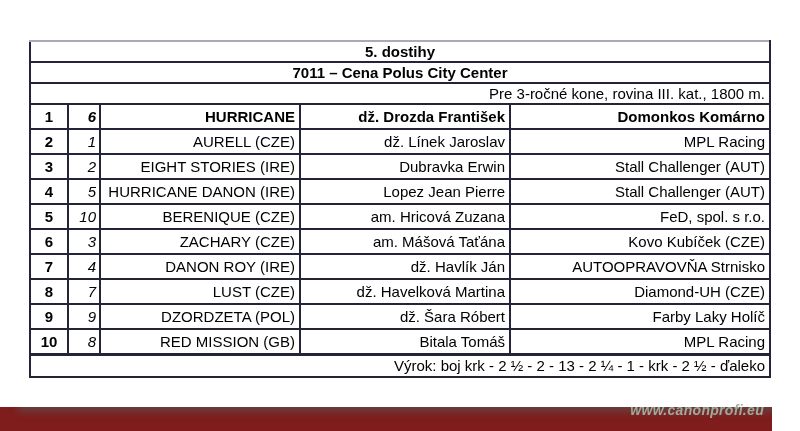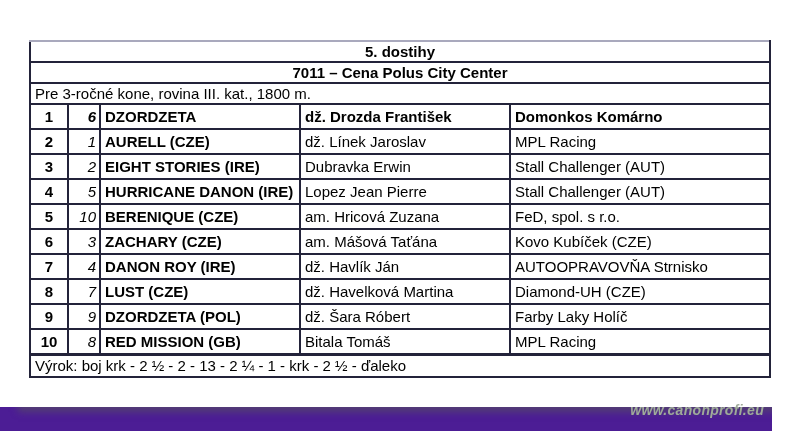--- a/index.html
+++ b/index.html
@@ -6,21 +6,21 @@
     margin: 0;
     padding: 0;
     background: #ffffff;
     font-family: "Liberation Sans", sans-serif;
   }
   .viewport {
     position: relative;
     width: 772px;
     height: 431px;
     overflow: hidden;
-    background: #4c1d95;
+    background: #7f1d1d;
   }
   
   .page {
     position: absolute;
     left: 0;
     top: 0;
     width: 784px;
     height: 407px;
     background: #ffffff;
     box-shadow: 14px 9px 7px -4px rgba(90, 90, 90, 0.55);
@@ -36,20 +36,21 @@
     font-size: 15px;
   }
   table.race-table td {
     border: 2px solid #23233a;
     padding: 0 4px;
     height: 23px;
     line-height: 23px;
     white-space: nowrap;
     overflow: hidden;
     box-sizing: content-box;
+    text-align: right;
   }
   tr.title-row td, tr.subtitle-row td {
     text-align: center;
     font-weight: bold;
     height: 19px;
     line-height: 19px;
     border-top-color: #a9a9bd;
   }
   tr.subtitle-row td { border-top-color: #23233a; }
   tr.conditions-row td {
@@ -59,21 +60,21 @@
   tr.result-row td.place-cell {
     text-align: center;
     font-weight: bold;
     font-size: 15px;
   }
   tr.result-row td.num-cell {
     text-align: right;
     font-style: italic;
     padding-right: 3px;
   }
-  tr.result-row td.horse-cell { font-weight: bold; }
+  tr.result-row td.horse-cell { font-weight: normal; }
   tr.result-row.winner td { font-weight: bold; }
   tr.verdict-row td {
     height: 20px;
     line-height: 20px;
     border-top-width: 3px;
   }
   .watermark {
     position: absolute;
     right: 8px;
     top: 402px;
@@ -104,21 +105,21 @@
         <tr class="subtitle-row">
           <td colspan="5">7011 – Cena Polus City Center</td>
         </tr>
         <tr class="conditions-row">
           <td colspan="5">Pre 3-ročné kone, rovina III. kat., 1800 m.</td>
         </tr>
 
         <tr class="result-row winner">
     <td class="place-cell">1</td>
     <td class="num-cell">6</td>
-    <td class="horse-cell">DZORDZETA</td>
+    <td class="horse-cell">HURRICANE</td>
     <td class="jockey-cell">dž. Drozda František</td>
     <td class="owner-cell">Domonkos Komárno</td>
   </tr>
           <tr class="result-row">
     <td class="place-cell">2</td>
     <td class="num-cell">1</td>
     <td class="horse-cell">AURELL (CZE)</td>
     <td class="jockey-cell">dž. Línek Jaroslav</td>
     <td class="owner-cell">MPL Racing</td>
   </tr>

